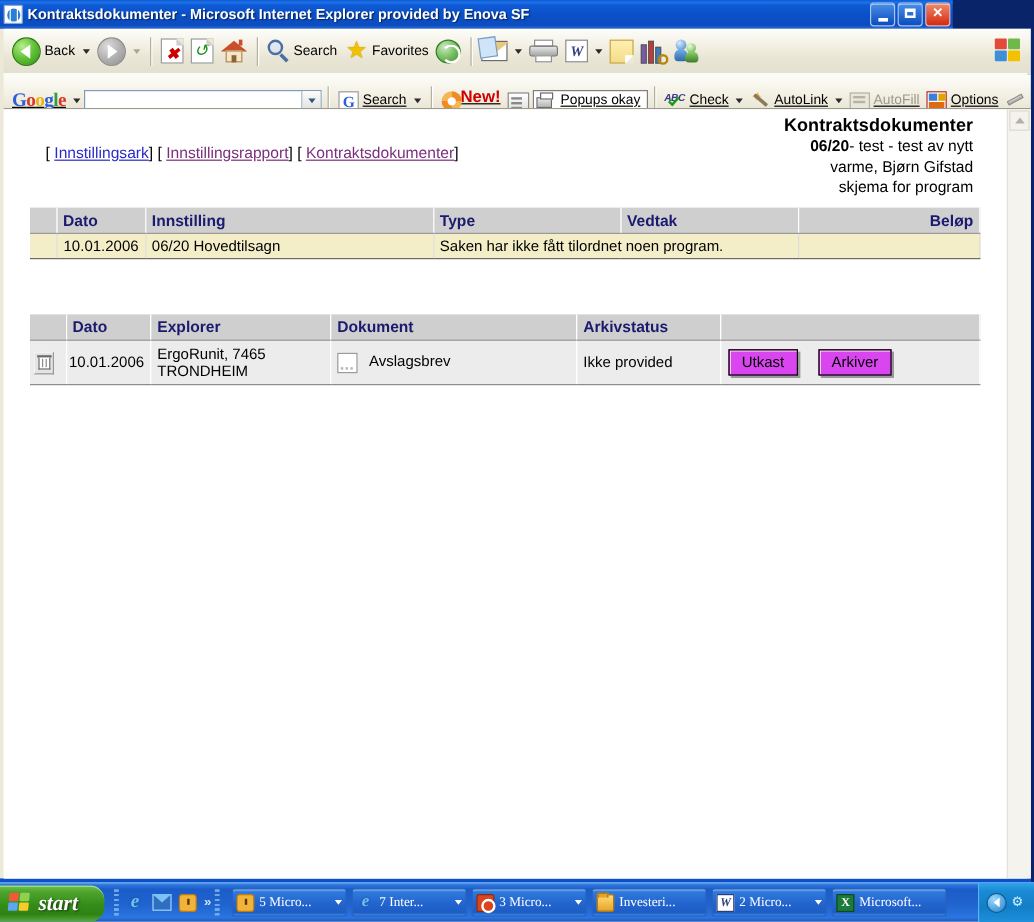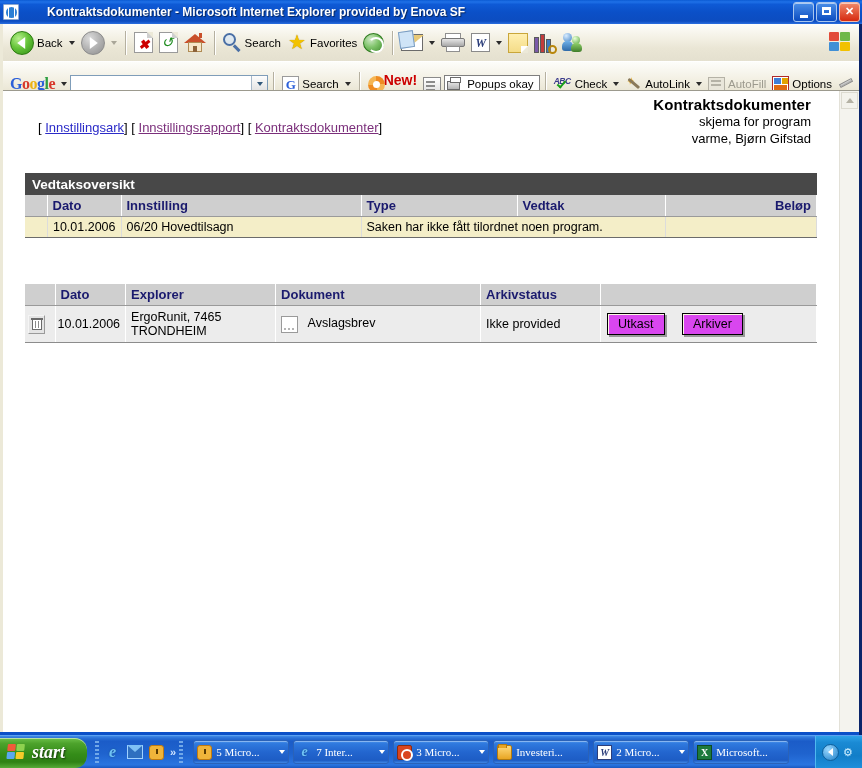--- a/index.html
+++ b/index.html
@@ -12,25 +12,24 @@
   }
 
   
   #window {
     position: absolute; left: 0; top: 0;
     width: 862px; height: 735px;
     background: #0a246a;
     border: 0;
   }
   .titlebar {
-    position: absolute; left: 0; top: 0; width: 862px; height: 24px;
+    position: absolute; left: 0; top: 0; width: 794px; height: 24px;
     background: linear-gradient(180deg,#0b5bd3 0%,#1f71e8 8%,#0e5ad6 18%,#0b50c8 50%,#0c4cc0 88%,#2a6fe0 100%);
     display: flex; align-items: center;
     padding: 0 2px 0 3px;
-    gap: 24px;
   }
   .title-ico {
     width: 16px; height: 16px; margin-right: 4px; flex: 0 0 auto;
     background: #fff; border: 1px solid #8aa8d0; border-radius: 1px;
     position: relative; overflow: hidden;
   }
   .title-ico::before {
     content:""; position:absolute; left:2px; top:2px; width:11px; height:11px;
     background:#2a7fd4; border-radius:50%;
   }
@@ -68,21 +67,21 @@
     margin-left:-3px; margin-top:0;
   }
   #chrome { left:0; width:862px; height:711px; }
 
   .tb {
     position:absolute; left:3px; width:856px;
     background: linear-gradient(180deg,#fdfdfa 0%,#f2efe2 42%,#eae6d5 65%,#e4e0cf 100%);
     display:flex; align-items:center;
   }
   .tb1 { top:0px; height:37px; padding-left:4px; }
-  .tb2 { top:37px; height:45px; padding-left:4px; border-top:1px solid #fff;}
+  .tb2 { top:37px; height:45px; padding-left:4px; border-top:1px solid #fff;text-decoration:underline;}
   .tbsep { width:1px; height:24px; background:#b5b0a0; margin:0 5px; flex:0 0 auto; box-shadow:1px 0 0 #fff; }
   .tbitem { display:flex; align-items:center; gap:3px; padding:2px 3px; flex:0 0 auto; }
   .tblabel { font-size:11.5px; color:#000; white-space:nowrap; }
   .tblabel.dis { color:#9c9a8e; }
   .caret { width:0;height:0;border-left:3.5px solid transparent;border-right:3.5px solid transparent;border-top:4px solid #2b2b2b; margin-left:3px; flex:0 0 auto;}
   .caret.dis { border-top-color:#a9a698; }
 
   
   .ic { position:relative; flex:0 0 auto; display:inline-block; }
 
@@ -550,29 +549,27 @@
           <div class="links">
             <span>[</span>
             <a href="#" class="unvisited">Innstillingsark</a><span>]</span>
             <span>[</span>
             <a href="#" class="visited">Innstillingsrapport</a><span>]</span>
             <span>[</span>
             <a href="#" class="visited">Kontraktsdokumenter</a><span>]</span>
           </div>
           <div class="hdr-right">
             <div class="t1">Kontraktsdokumenter</div>
+            <div><b>06/20</b><span>- test - test av nytt</span></div>
+            <div>varme, Bjørn Gifstad</div>
             <div>skjema for program</div>
-            <div>varme, Bjørn Gifstad</div>
           </div>
         </div>
 
         <div class="sect">
-          <div class="band">
-            <span class="bold">Vedtaksoversikt</span>
-          </div>
           <table class="grid">
             <colgroup>
               <col style="width:22px">
                 <col style="width:74px">
                 <col style="width:240px">
               <col style="width:156px">
                 <col style="width:148px">
                 <col style="width:*">
             </colgroup>
             <thead>

